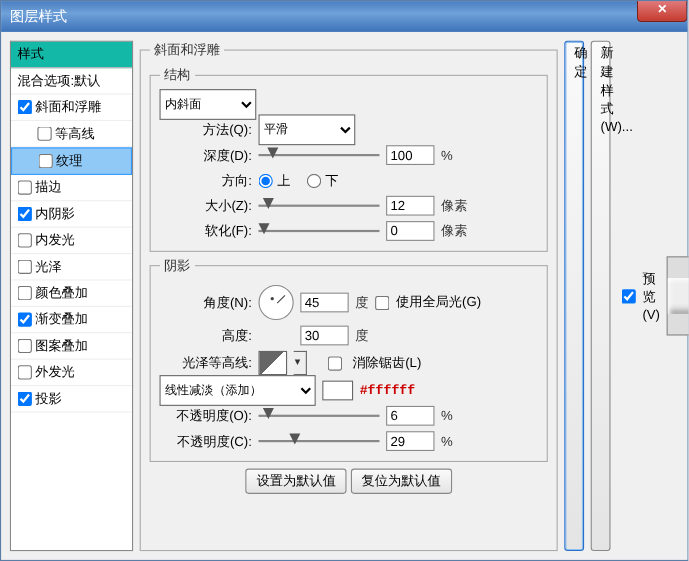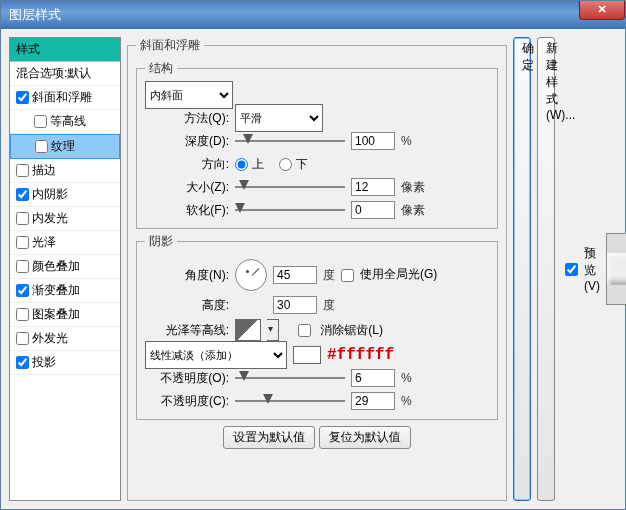--- a/index.html
+++ b/index.html
@@ -162,21 +162,21 @@
   .contour-swatch {
     width: 26px; height: 22px;
     border: 1px solid #666;
     background: linear-gradient(135deg, #666 0%, #666 50%, #fff 50%, #fff 100%);
     position:relative;
   }
   .contour-dd {
     display:inline-block; width:12px;height:22px;border:1px solid #666;border-left:none;background:#eee;position:relative;
   }
   .contour-dd::after{content:"▾";position:absolute;left:1px;top:3px;font-size:10px;color:#333;}
-  .hex { font-family: "Courier New", monospace; color:#c00; font-weight:bold; font-size:16px;}
+  .hex { font-family: "Courier New", monospace; color:#c00; font-weight:bold; font-size:12px;}
   .bottom-btns { text-align:center; margin-top:6px;}
   .btn {
     display:inline-block;
     min-width:92px;
     padding:2px 8px;
     border:1px solid #888;
     background: linear-gradient(#fafafa,#e4e4e4);
     border-radius:3px;
     text-align:center;
   }

